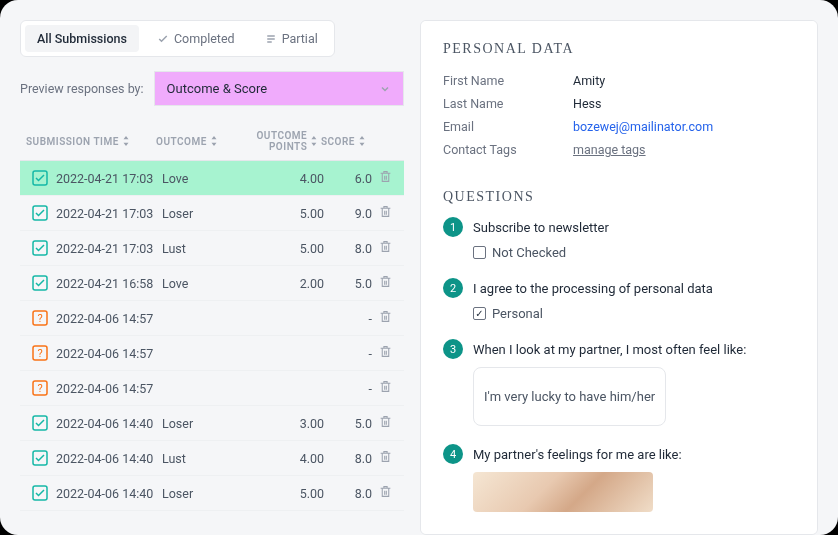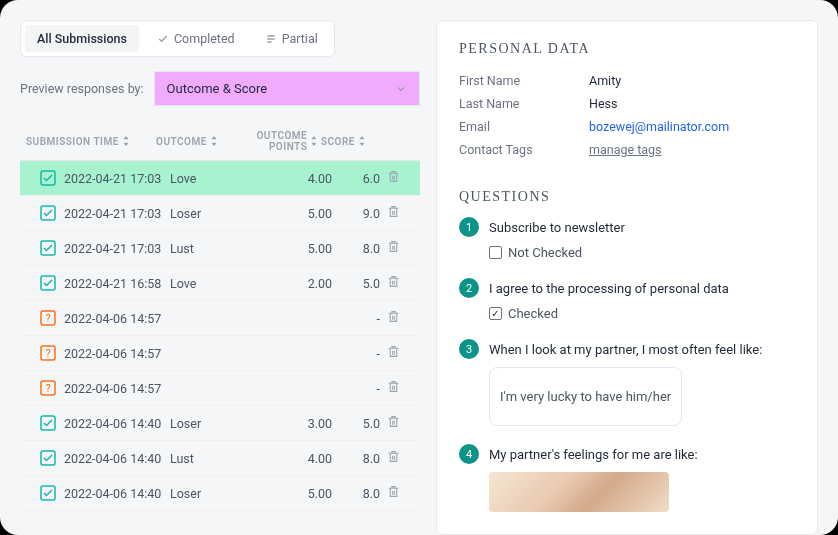--- a/index.html
+++ b/index.html
@@ -21,21 +21,21 @@
 .select svg { width: 12px; height: 12px; stroke: #9ca3af; }
 .table { flex: 1; overflow-y: auto; }
 .thead { display: flex; padding: 8px 6px; font-size: 10px; letter-spacing: 0.5px; color: #9ca3af; font-weight: 600; border-bottom: 1px solid #e5e7eb; }
 .th { display: flex; align-items: center; gap: 3px; }
 .th svg { width: 8px; height: 10px; }
 .col-time { flex: 0 0 130px; }
 .col-outcome { flex: 0 0 62px; }
 .col-points { flex: 0 0 100px; text-align: right; justify-content: flex-end; }
 .col-score { flex: 0 0 48px; text-align: right; justify-content: flex-end; }
 .col-trash { flex: 0 0 20px; }
-.trow { display: flex; align-items: center; padding: 9px 20px; font-size: 12.5px; color: #4b5563; border-bottom: 1px solid #eef0f2; cursor: pointer; justify-content: space-between; }
+.trow { display: flex; align-items: center; padding: 9px 12px; font-size: 12.5px; color: #4b5563; border-bottom: 1px solid #eef0f2; cursor: pointer; justify-content: space-between; }
 .trow.selected { background: #a7f3d0; }
 .trow .status { width: 16px; height: 16px; margin-right: 8px; flex: 0 0 16px; }
 .trow .time { flex: 0 0 106px; }
 .trow .outcome { flex: 0 0 62px; }
 .trow .points { flex: 0 0 100px; text-align: right; }
 .trow .score { flex: 0 0 48px; text-align: right; }
 .trow .trash { flex: 0 0 20px; text-align: right; color: #9ca3af; }
 .trow .trash svg { width: 13px; height: 13px; }
 .right { flex: 1; background: #fff; border: 1px solid #e5e7eb; border-radius: 6px; padding: 20px 22px; overflow-y: auto; }
 .section-title { font-size: 14px; letter-spacing: 1.5px; color: #4b5563; font-weight: 500; margin-bottom: 12px; font-family: Liberation Serif, serif; }
@@ -286,21 +286,21 @@
             </div>
         </div>
 
         <div class="q">
           <div class="q-head">
               <div class="q-num">2</div>
               <span>I agree to the processing of personal data</span>
             </div>
           <div class="q-answer">
               <span class="box checked"></span>
-              <span>Checked</span>
+              <span>Personal</span>
             </div>
         </div>
 
         <div class="q">
           <div class="q-head">
               <div class="q-num">3</div>
               <span>When I look at my partner, I most often feel like:</span>
             </div>
           <div class="q-answer chip">I'm very lucky to have him/her</div>
         </div>

